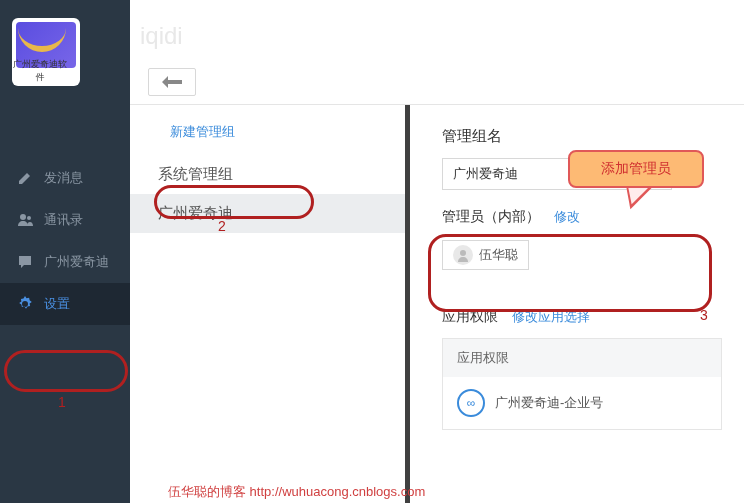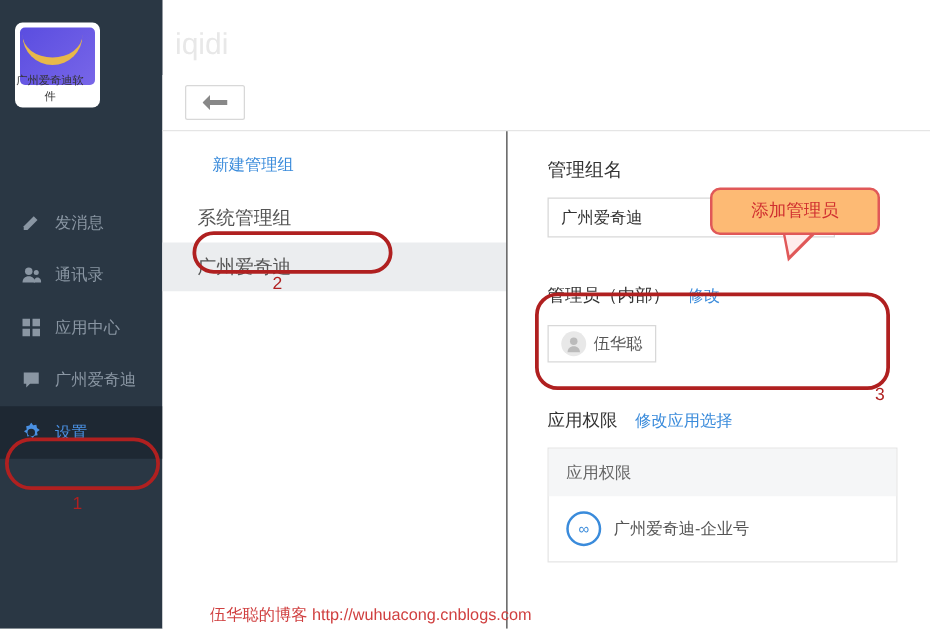--- a/index.html
+++ b/index.html
@@ -22,25 +22,25 @@
     .content-area { position: absolute; left: 130px; top: 60px; right: 0; bottom: 0; background: #fff; }
     .top-bar { height: 45px; border-bottom: 1px solid #e5e5e5; display: flex; align-items: center; padding-left: 18px; }
     .back-btn { width: 48px; height: 28px; border: 1px solid #d8d8d8; background: #fff; display: flex; align-items: center; justify-content: center; cursor: pointer; border-radius: 2px; }
     
     .main-layout { display: flex; height: calc(100% - 45px); }
     .group-panel { width: 275px; padding: 18px 0 0 0; }
     .new-group-link { color: #3a8bdb; padding: 0 40px 14px; cursor: pointer; font-size: 13px; }
     .group-item { padding: 10px 28px; color: #555; cursor: pointer; font-size: 15px; }
     .group-item.selected { background: #ebedef; }
     
-    .detail-panel { flex: 1; border-left: 1px solid #404040; padding: 22px 0 0 32px; }
+    .detail-panel { flex: 1; border-left: 5px solid #404040; padding: 22px 0 0 32px; }
     .section-title { font-size: 15px; color: #333; margin-bottom: 12px; }
     .group-name-input { width: 230px; height: 32px; border: 1px solid #d8d8d8; padding: 0 10px; font-size: 13px; color: #333; }
     
-    .admin-section { margin-top: 38px; }
+    .admin-section { margin-top: 18px; }
     .admin-header { display: flex; align-items: center; gap: 14px; margin-bottom: 14px; }
     .admin-title { font-size: 14px; color: #333; }
     .modify-link { color: #3a8bdb; font-size: 13px; cursor: pointer; }
     .admin-tag { display: inline-flex; align-items: center; gap: 6px; border: 1px solid #d8d8d8; padding: 4px 10px; font-size: 13px; color: #555; }
     .avatar-icon { width: 20px; height: 20px; border-radius: 50%; background: #e8e8e8; display: inline-flex; align-items: center; justify-content: center; }
     
     .perm-section { margin-top: 38px; }
     .perm-header { display: flex; align-items: center; gap: 14px; margin-bottom: 12px; }
     .perm-box { border: 1px solid #e5e5e5; width: 280px; }
     .perm-box-header { background: #f5f6f7; padding: 10px 14px; color: #666; font-size: 13px; }
@@ -82,31 +82,20 @@
     <div class="sidebar-item">
       <span class="sidebar-icon">
           <svg width="16" height="16" viewBox="0 0 16 16">
             <circle fill="currentColor" cx="6" cy="5" r="3"></circle>
             <path fill="currentColor" d="M1 14c0-3 2-5 5-5s5 2 5 5H1z"></path>
             <circle fill="currentColor" cx="12" cy="6" r="2"></circle>
             <path fill="currentColor" d="M10 14c0-2 1-4 3-4s3 2 3 4h-6z"></path>
           </svg>
         </span>
       <span>通讯录</span>
-    </div>
-    <div class="sidebar-item">
-      <span class="sidebar-icon">
-          <svg width="16" height="16" viewBox="0 0 16 16">
-            <rect fill="currentColor" x="1" y="1" width="6" height="6"></rect>
-            <rect fill="currentColor" x="9" y="1" width="6" height="6"></rect>
-            <rect fill="currentColor" x="1" y="9" width="6" height="6"></rect>
-            <rect fill="currentColor" x="9" y="9" width="6" height="6"></rect>
-          </svg>
-        </span>
-      <span>应用中心</span>
     </div>
     <div class="sidebar-item">
       <span class="sidebar-icon">
           <svg width="16" height="16" viewBox="0 0 16 16">
             <path fill="currentColor" d="M2 2h12v9H7l-3 3v-3H2V2z"></path>
           </svg>
         </span>
       <span>广州爱奇迪</span>
     </div>
     <div class="sidebar-item active">

